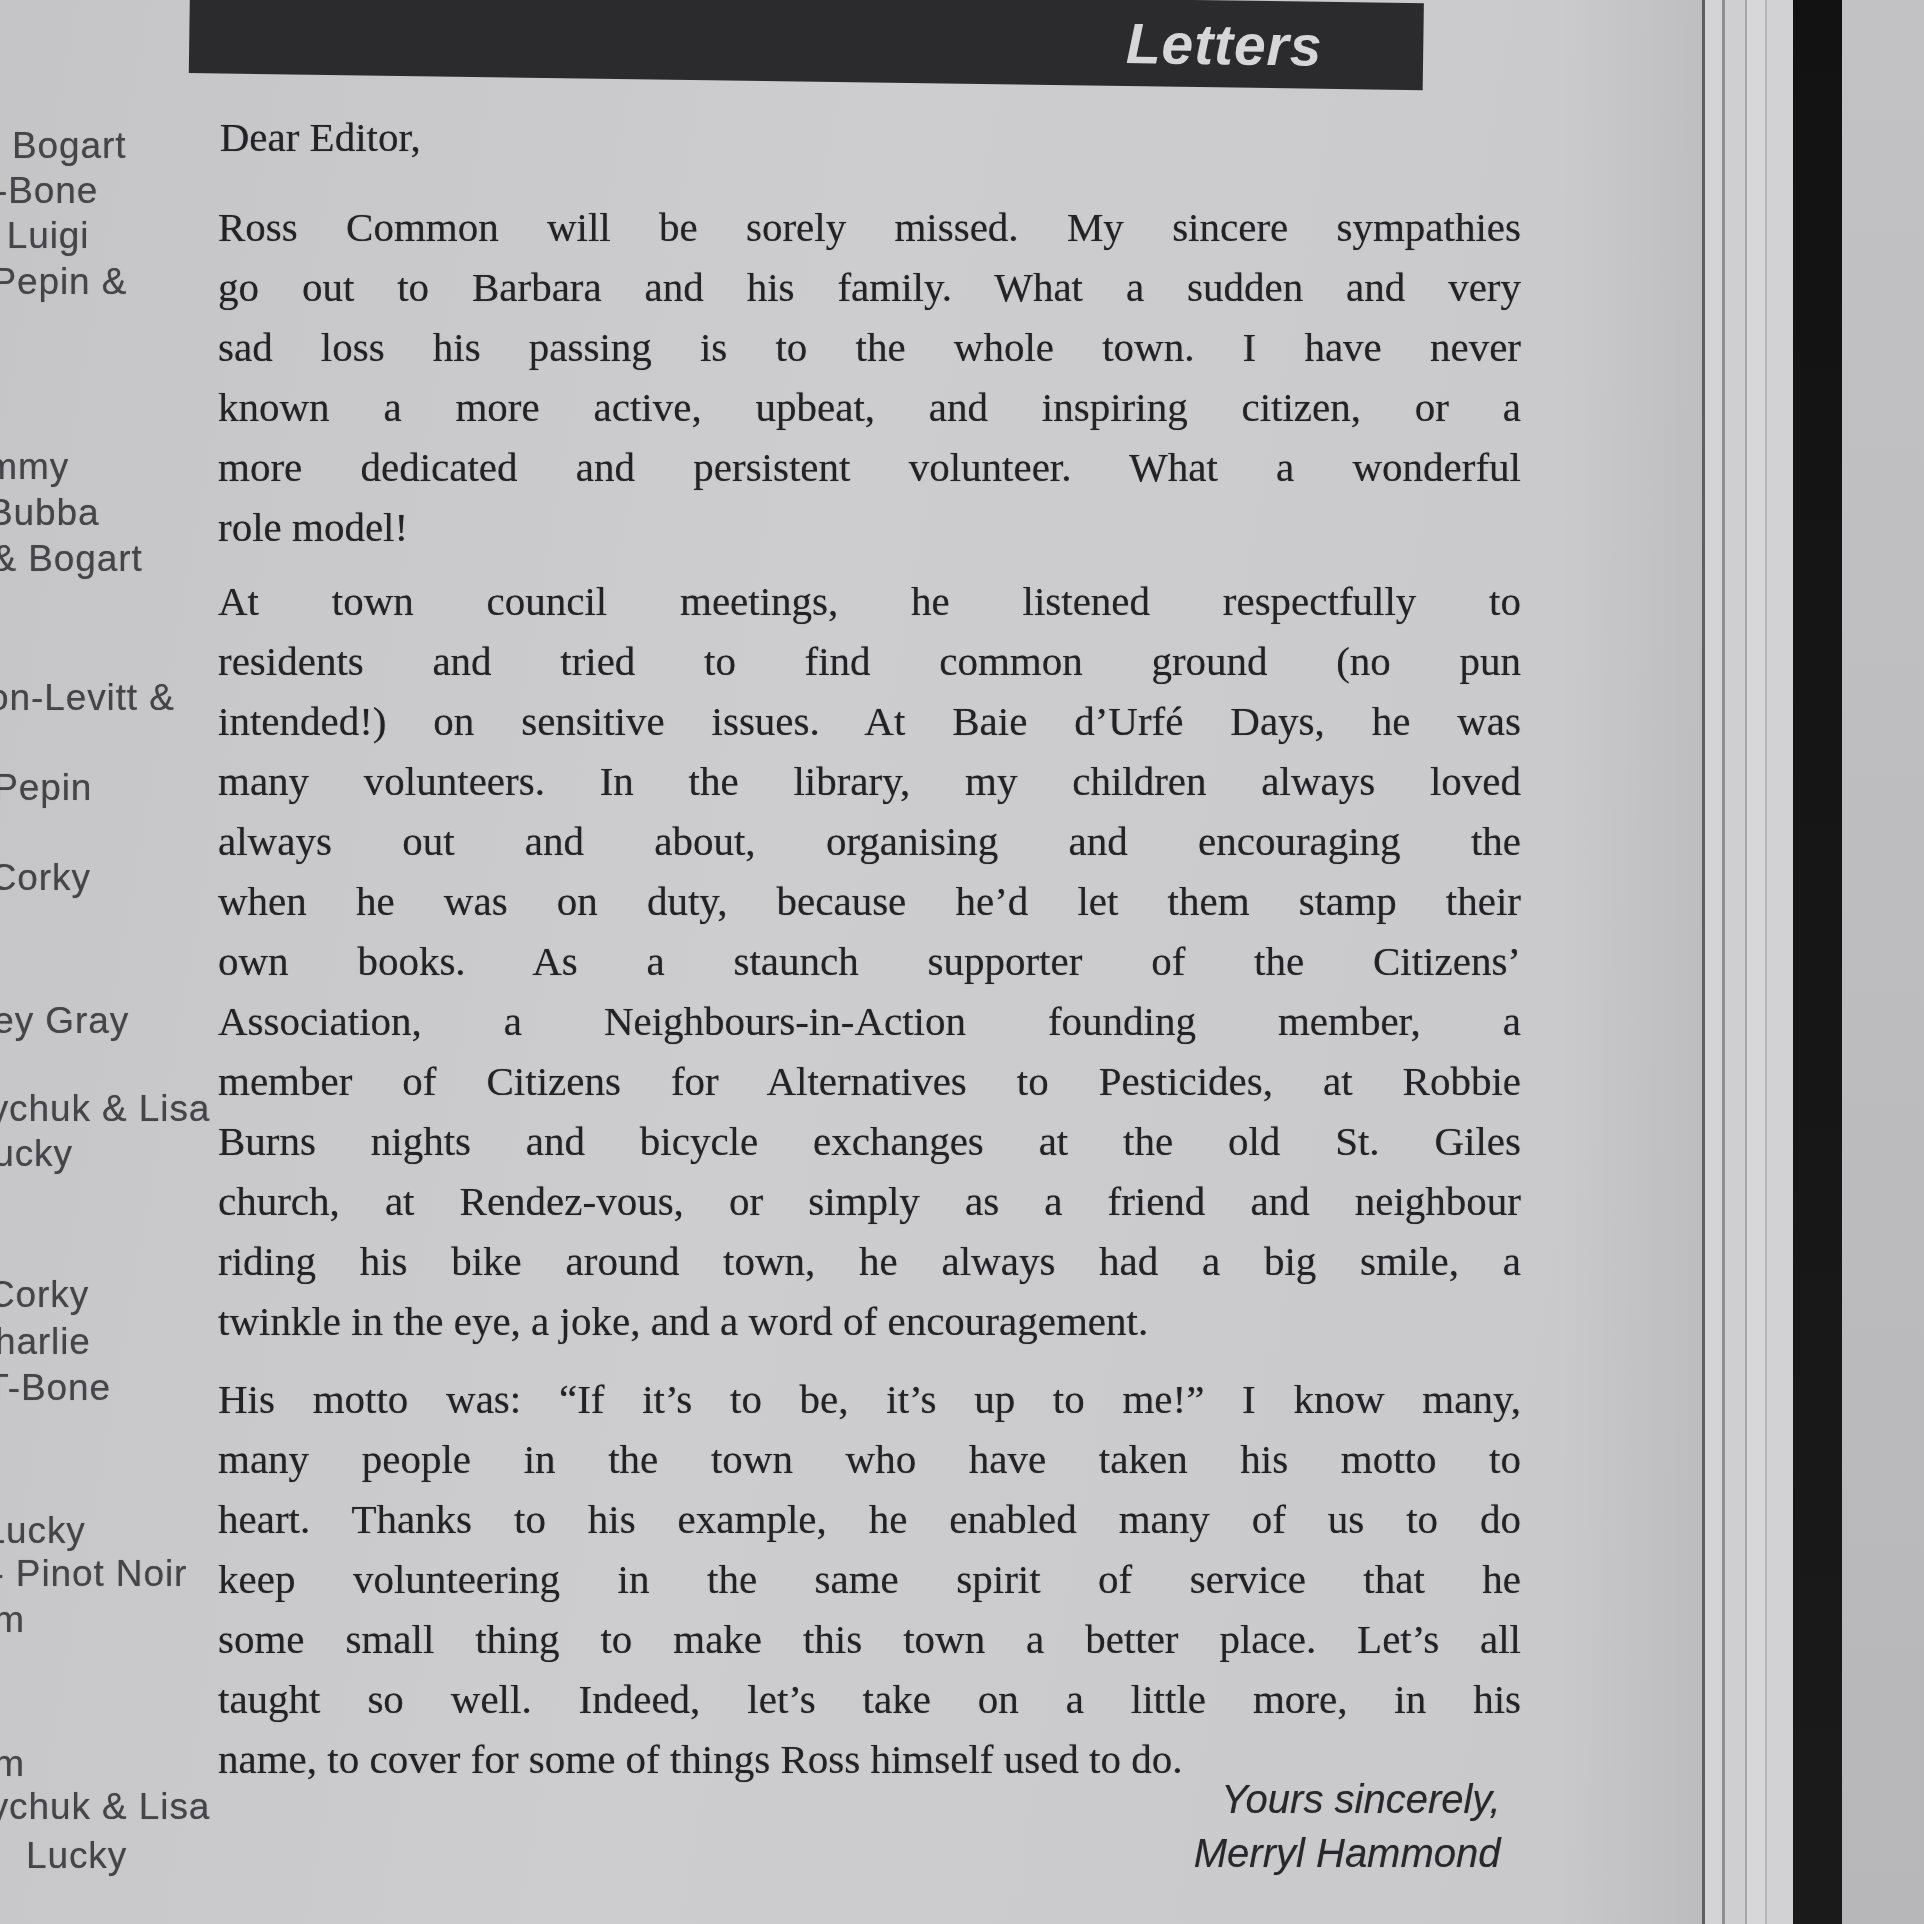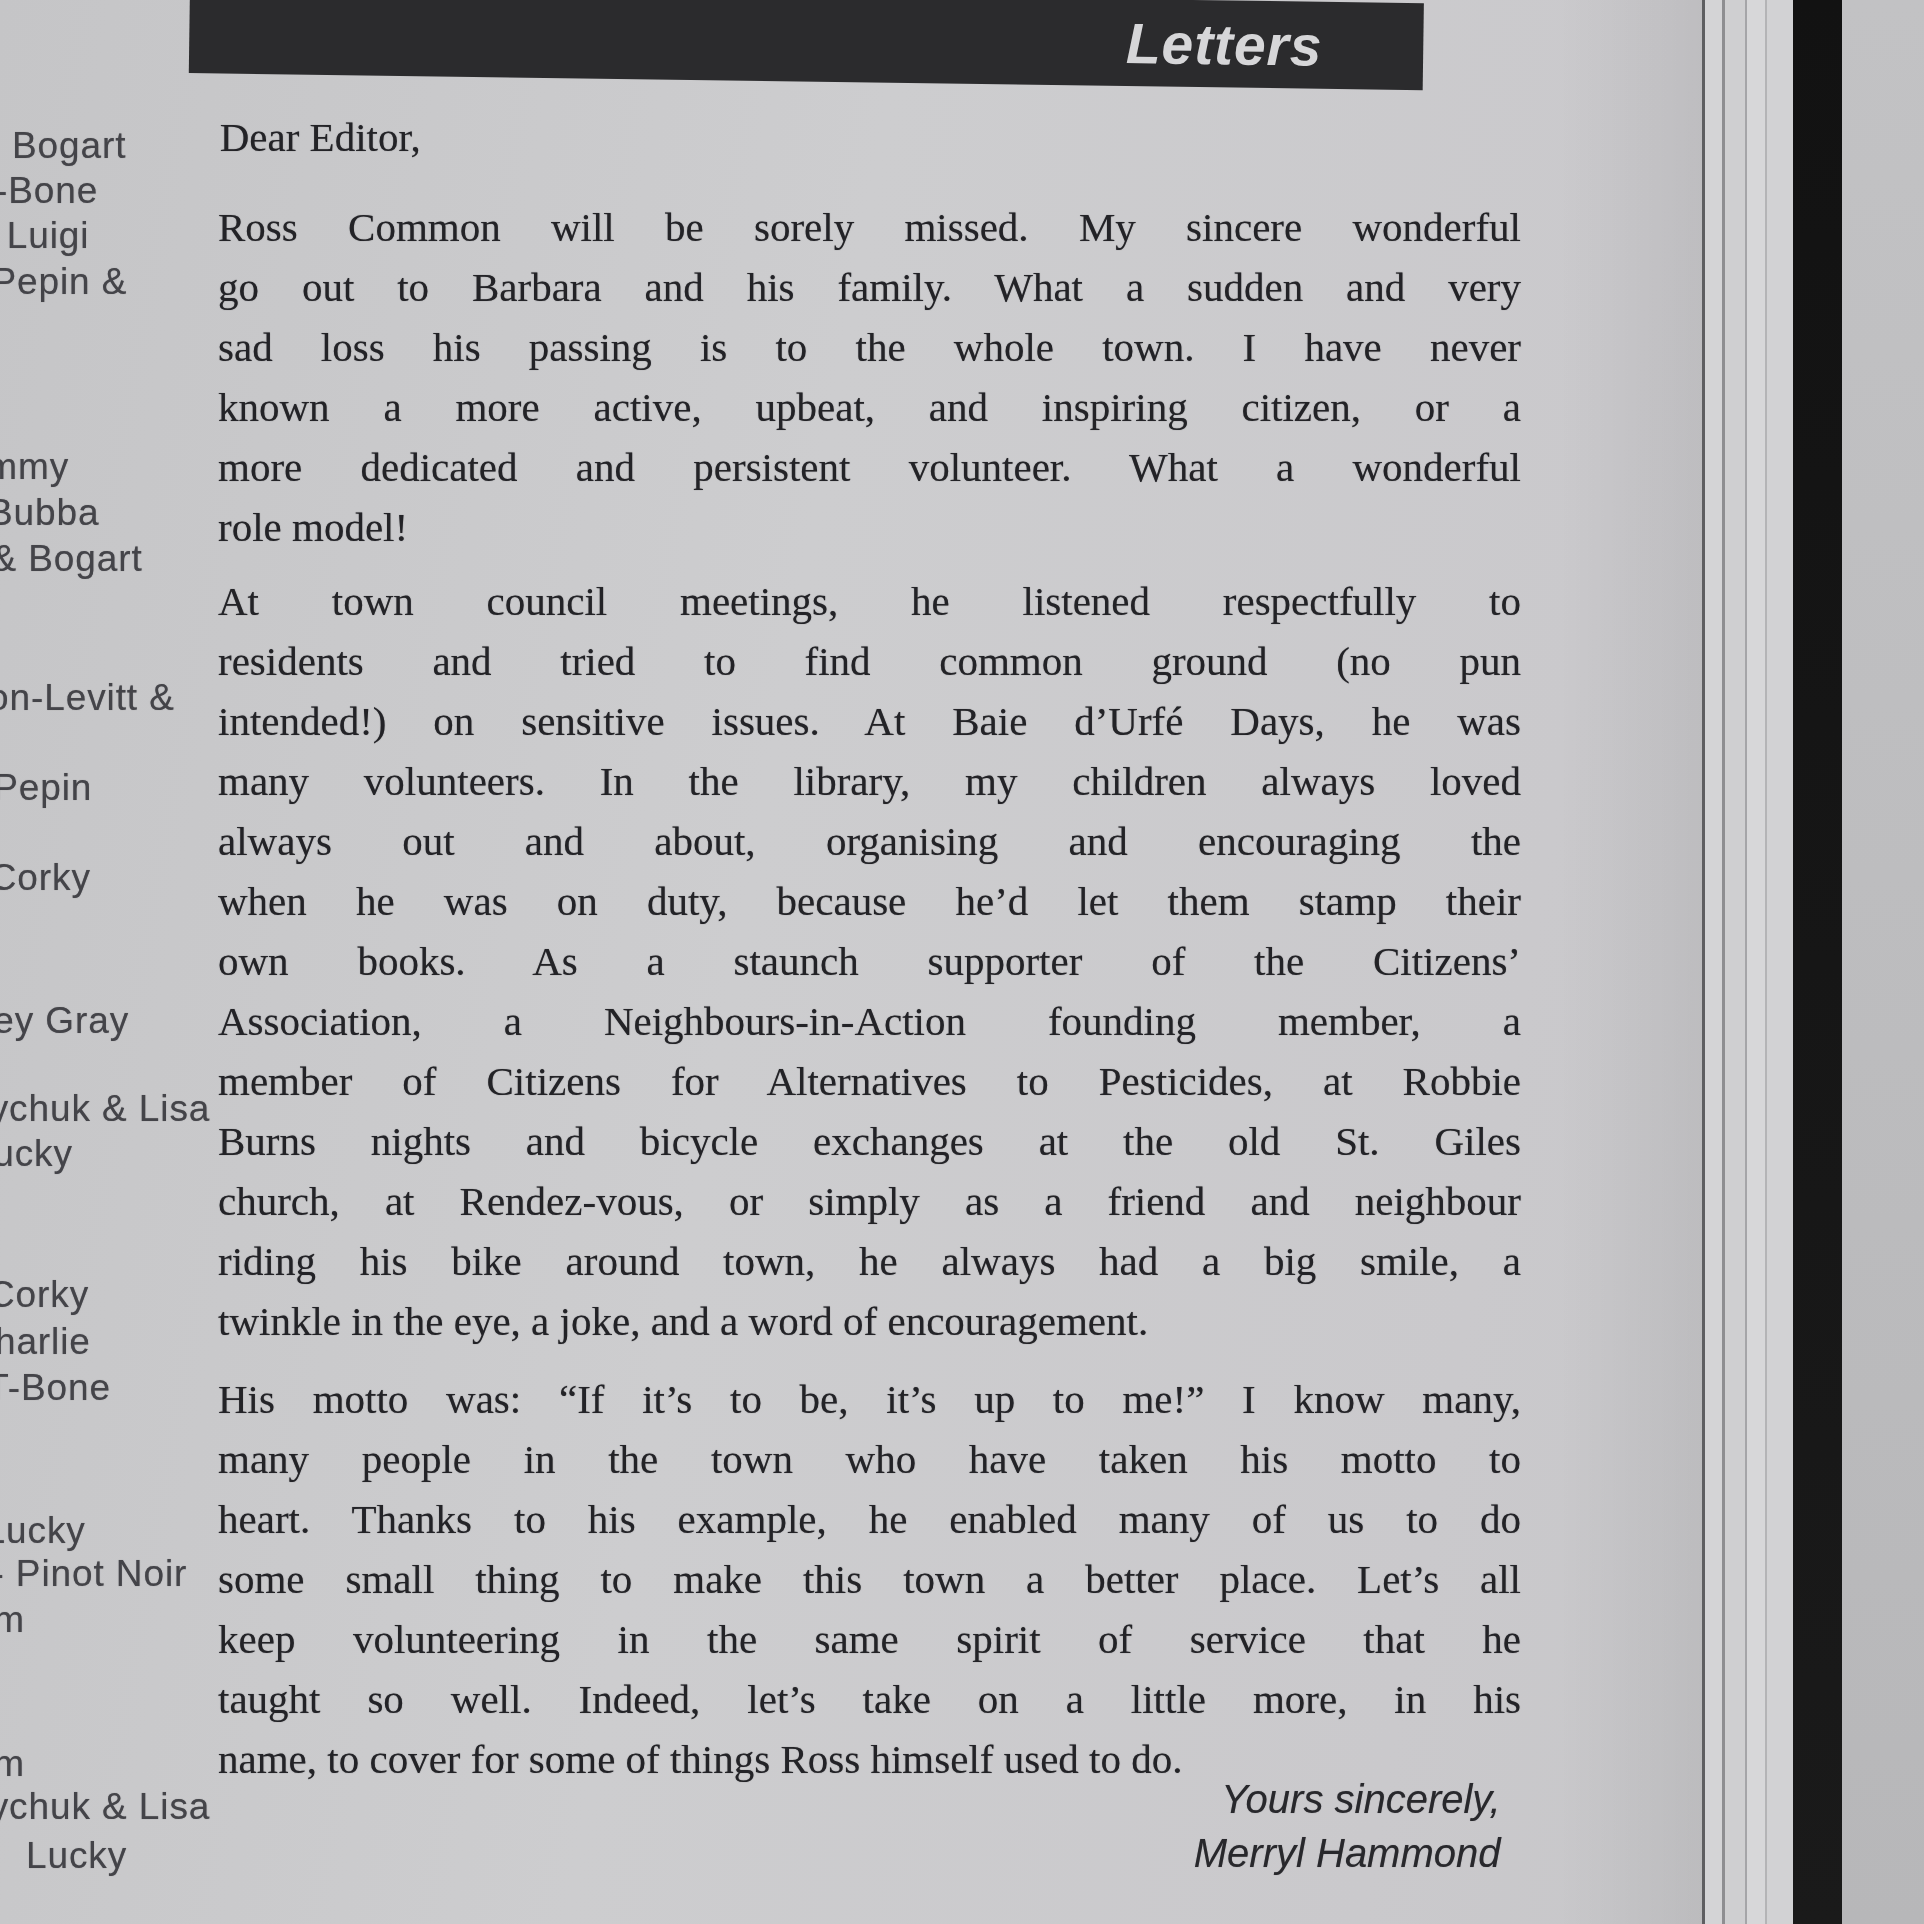--- a/index.html
+++ b/index.html
@@ -165,21 +165,21 @@
 </div>
 
 <div class="header-bar">
   <span class="header-title">Letters</span>
 </div>
 
 <div class="letter-column">
   <div class="greeting">Dear Editor,</div>
 
   <div class="paragraph para-1">
-    <div class="line">Ross Common will be sorely missed.  My sincere wonderful</div>
+    <div class="line">Ross Common will be sorely missed.  My sincere sympathies</div>
     <div class="line">go out to Barbara and his family.  What a sudden and very</div>
     <div class="line">sad loss his passing is to the whole town. I have never</div>
     <div class="line">known a more active, upbeat, and inspiring citizen, or a</div>
     <div class="line">more dedicated and persistent volunteer. What a wonderful</div>
     <div class="line last">role model!</div>
   </div>
 
   <div class="paragraph para-2">
     <div class="line">At town council meetings, he listened respectfully to</div>
     <div class="line">residents and tried to find common ground (no pun</div>
@@ -193,22 +193,22 @@
     <div class="line">Burns nights and bicycle exchanges at the old St. Giles</div>
     <div class="line">church, at Rendez-vous, or simply as a friend and neighbour</div>
     <div class="line">riding his bike around town, he always had a big smile, a</div>
     <div class="line last">twinkle in the eye, a joke, and a word of encouragement.</div>
   </div>
 
   <div class="paragraph para-3">
     <div class="line">His motto was: “If it’s to be, it’s up to me!”  I know many,</div>
     <div class="line">many people in the town who have taken his motto to</div>
     <div class="line">heart.  Thanks to his example, he enabled many of us to do</div>
+    <div class="line">keep volunteering in the same spirit of service that he</div>
     <div class="line">some small thing to make this town a better place.  Let’s all</div>
-    <div class="line">keep volunteering in the same spirit of service that he</div>
     <div class="line">taught so well. Indeed, let’s take on a little more, in his</div>
     <div class="line last">name, to cover for some of things Ross himself used to do.</div>
   </div>
 
   <div class="signoff">Yours sincerely,</div>
   <div class="signature">Merryl Hammond</div>
 </div>
 
 <div class="pages-edge"></div>
 <div class="book-gap"></div>

